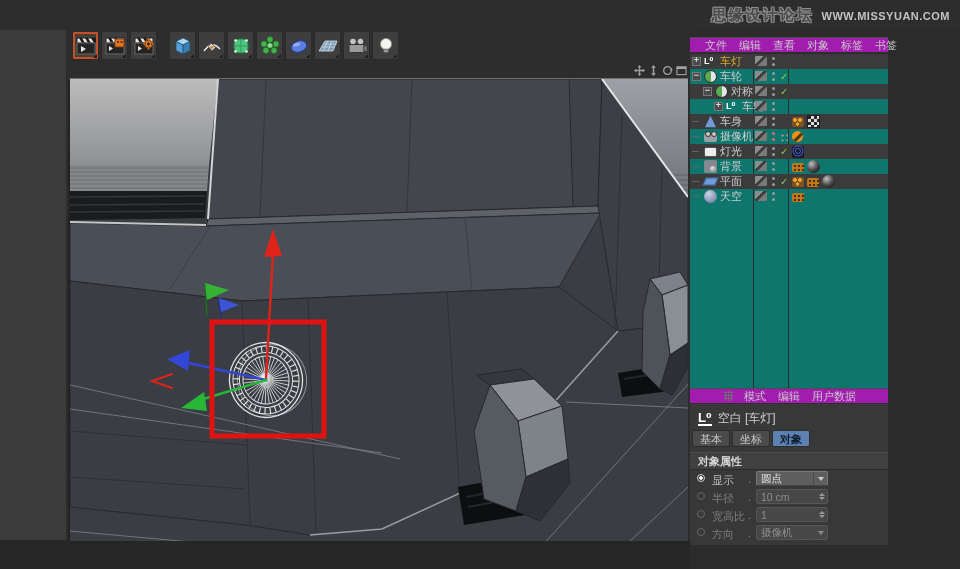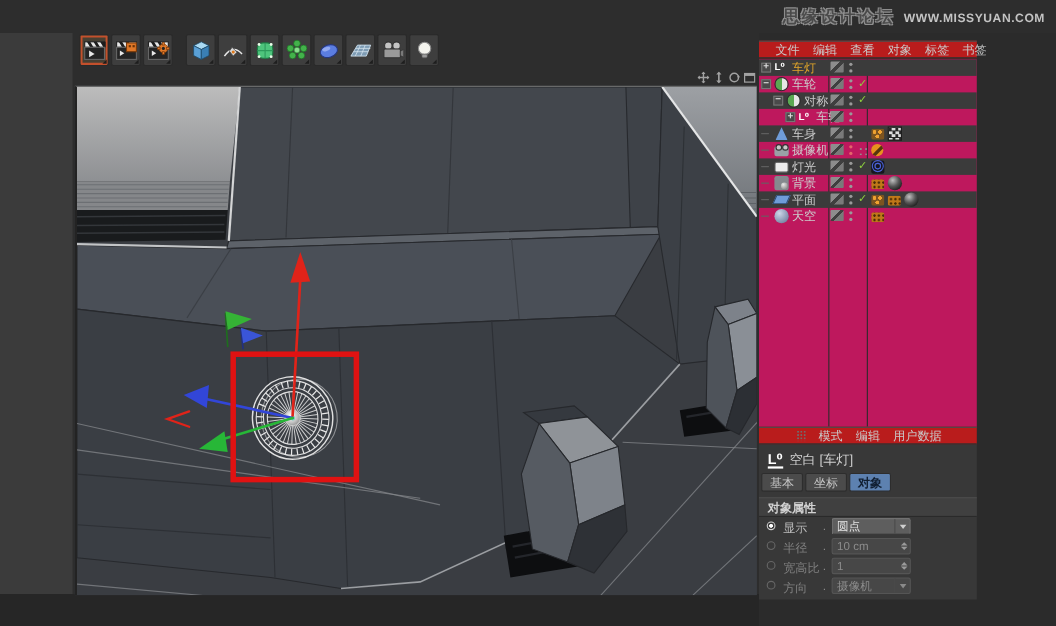--- a/index.html
+++ b/index.html
@@ -21,27 +21,27 @@
   
   #leftstrip{left:0;top:30px;width:66px;height:510px;background:#3b3b3b;}
   #bottomstrip{left:0;top:540px;width:690px;height:29px;background:#262626;}
   
   #navicons{left:634px;top:63px;width:56px;height:14px;display:flex;gap:3px;align-items:center;}
   #viewport{left:68px;top:78px;width:618px;height:462px;background:#3b3e43;
     border-top:1px solid #6e6e6e;border-left:2px solid #232323;box-sizing:content-box;}
   #viewport svg{display:block;}
   
   #rightbg{left:690px;top:30px;width:270px;height:539px;background:#2b2b2b;}
-  .menubar{position:absolute;left:690px;width:198px;height:16px;background:#b91c1c;
+  .menubar{position:absolute;left:690px;width:198px;height:16px;background:#a21caf;
     border-top:1px solid #4c4c4c;border-bottom:1px solid #303030;display:flex;align-items:center;gap:2px;box-sizing:border-box;}
   .grip{width:9px;height:10px;margin:0 3px 0 4px;
     background-image:radial-gradient(#6e6e6e 1px,transparent 1.1px);background-size:3px 3px;}
   .mitem{font-size:11px;color:#c9c9c9;padding:0 6px;white-space:nowrap;}
   
-  #om-content{left:690px;top:54px;width:198px;height:334px;background:#be185d;overflow:hidden;}
+  #om-content{left:690px;top:54px;width:198px;height:334px;background:#0f766e;overflow:hidden;}
   #om-content .vsep{position:absolute;top:0;bottom:0;width:1px;background:#2c2c2c;}
   .omrow{position:relative;height:15px;display:flex;align-items:center;font-size:11px;}
   .omrow:nth-child(odd){background:#3b3b3b;}
   .indent{display:inline-block;height:1px;}
   .exp{width:9px;height:9px;box-sizing:border-box;margin-right:3px;flex:none;position:relative;}
   .exp.plus,.exp.minus{background:#4a4a4a;border:1px solid #777;}
   .exp.plus::after,.exp.minus::after{content:"+";position:absolute;left:0;top:-3px;width:7px;text-align:center;
     color:#ddd;font-size:9px;font-weight:bold;}
   .exp.minus::after{content:"−";}
   .exp.leaf{width:7px;height:1px;background:#636363;margin-right:5px;}

